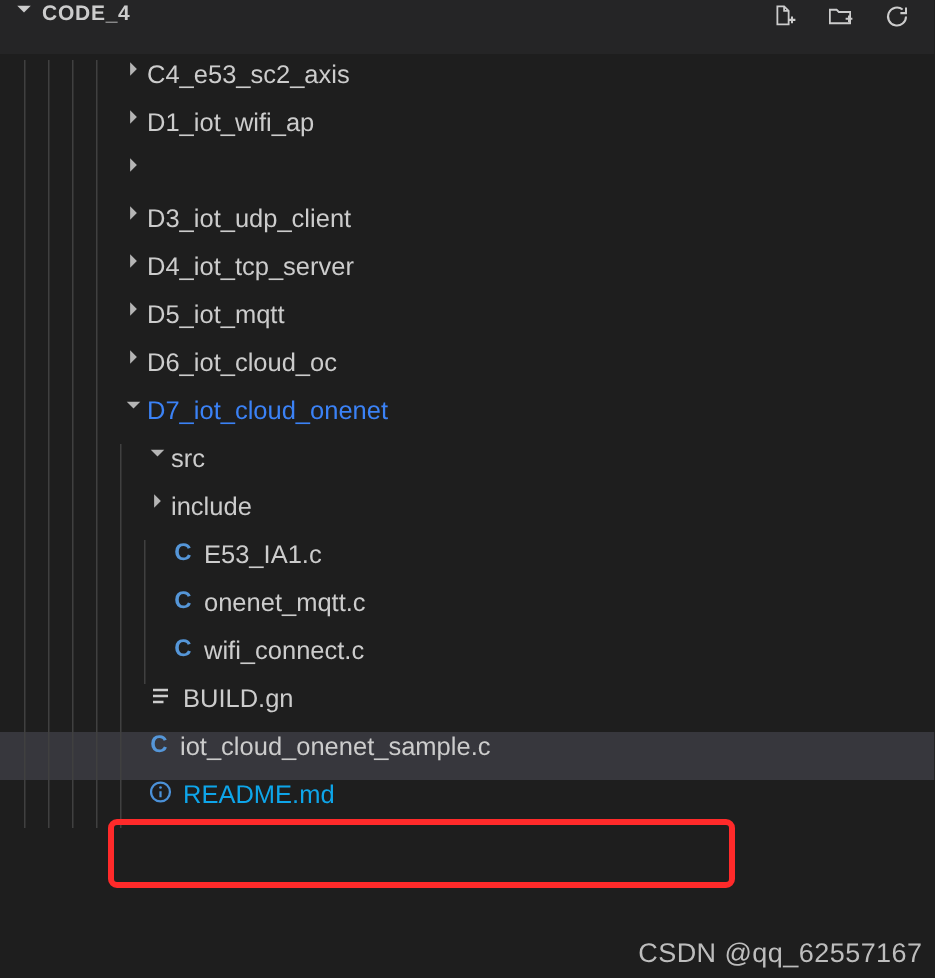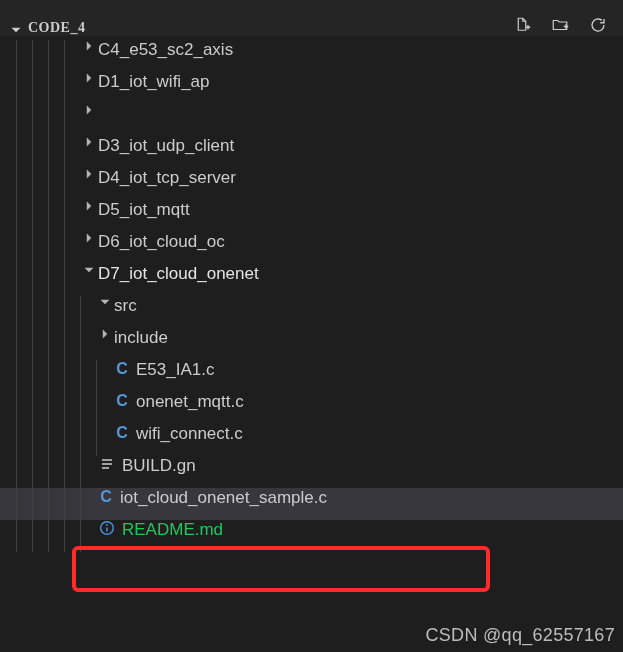--- a/index.html
+++ b/index.html
@@ -7,26 +7,25 @@
     width: 623px;
     height: 652px;
     background: #1e1e1e;
     font-family: "Segoe UI", Arial, sans-serif;
     color: #cccccc;
     overflow: hidden;
     position: relative;
   }
   .header {
     display: flex;
-    align-items: flex-end;
+    align-items: flex-start;
     height: 36px;
     padding: 0 6px 0 10px;
     background: #252526;
     color: #cccccc;
-    font-family: Liberation Serif, serif;
   }
   .header .chev {
     width: 14px;
     display: inline-flex;
     align-items: center;
     margin-right: 4px;
   }
   .header .title {
     font-weight: 700;
     font-size: 14px;
@@ -83,22 +82,22 @@
   }
   .icon {
     width: 22px;
     display: inline-flex;
     align-items: center;
     justify-content: center;
     flex-shrink: 0;
     margin-right: 4px;
   }
   .label { color: #cccccc; }
-  .label.accent { color: #e5e5e5; }
-  .label.warn { color: #22c55e; }
+  .label.accent { color: #3b82f6; }
+  .label.warn { color: #0ea5e9; }
   .c-badge {
     color: #5596d8;
     font-weight: 700;
     font-size: 16px;
     text-align: center;
     width: 20px;
   }
   .md-icon svg { color: #4b91d8; }
   .highlight-box {
     position: absolute;

